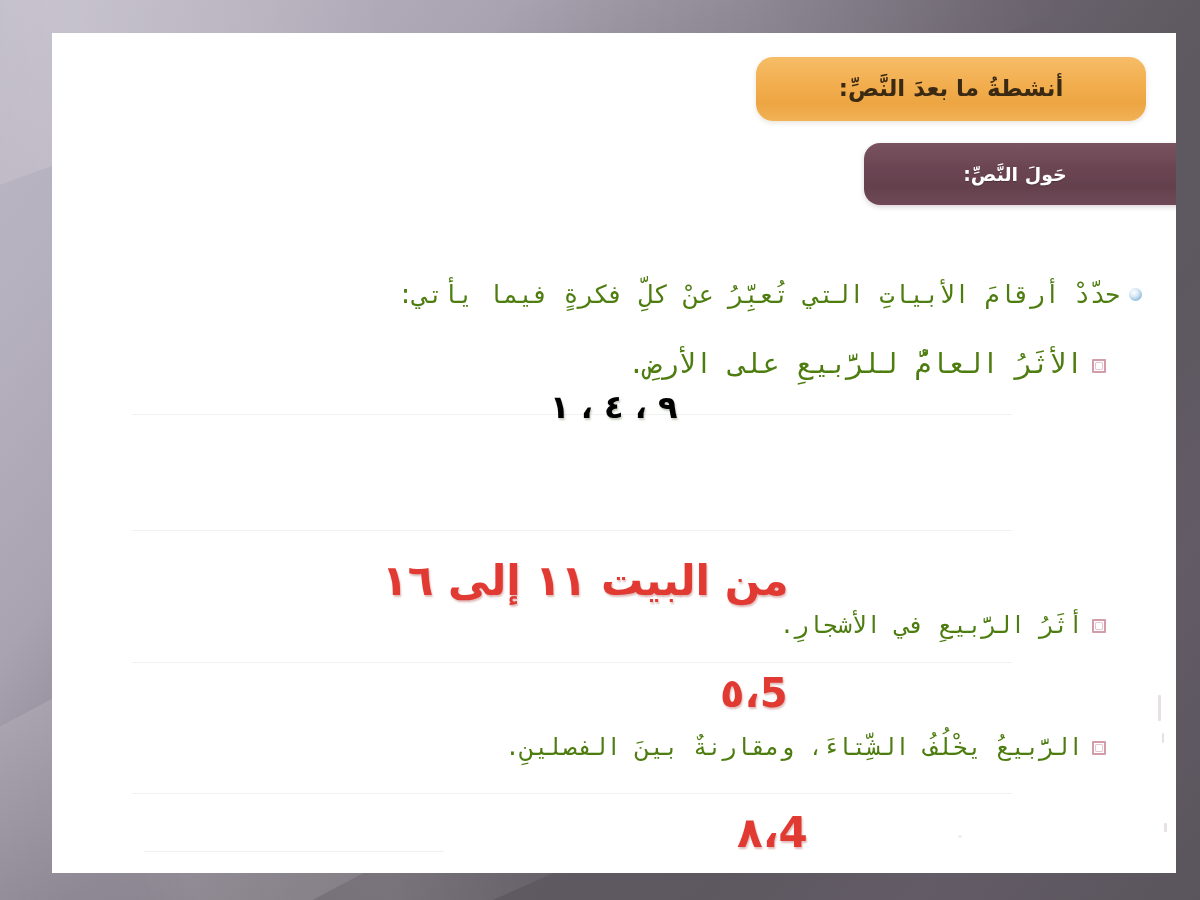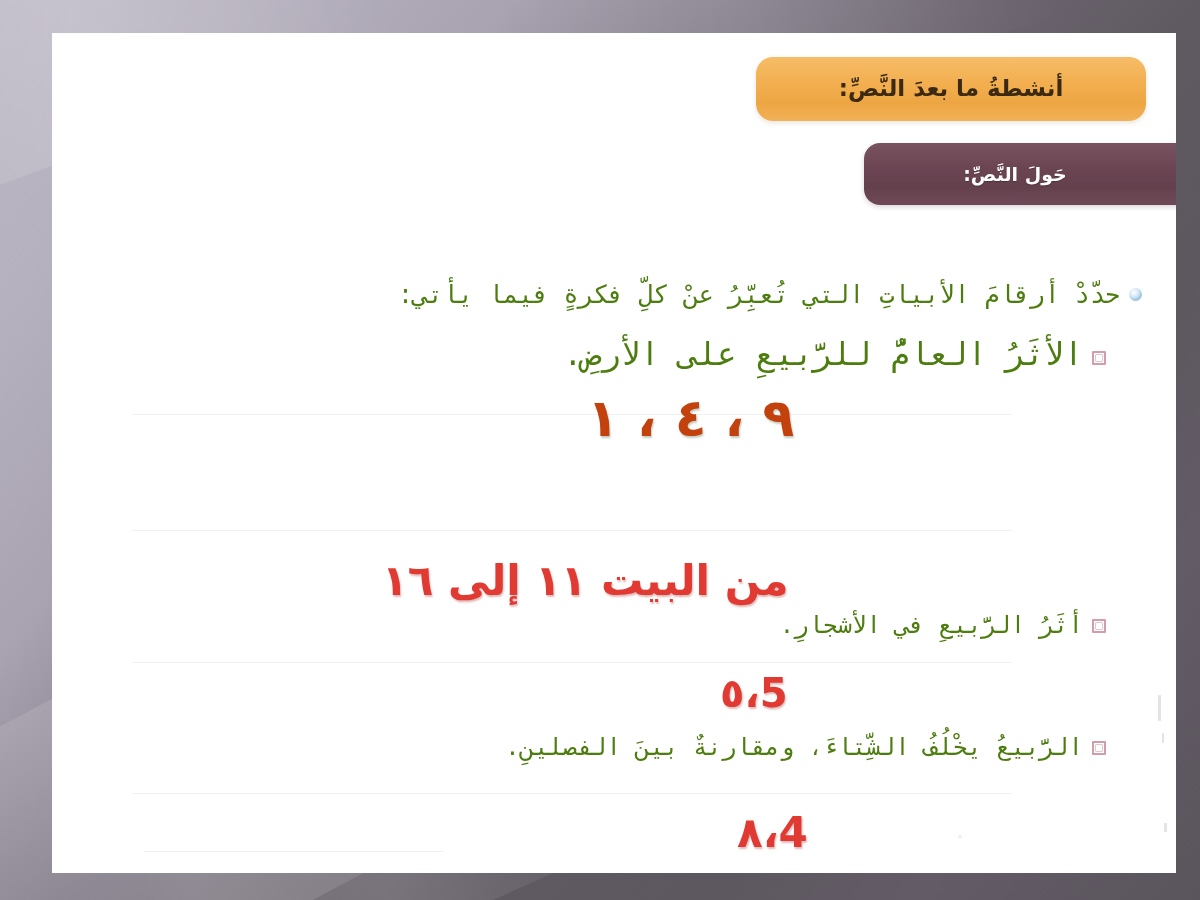--- a/index.html
+++ b/index.html
@@ -125,21 +125,21 @@
   .qline {
     position: absolute;
     right: 34px;
     direction: rtl;
     text-align: left;
     color: #4d7c0f;
     font-family: Liberation Mono, monospace;
     white-space: nowrap;
   }
   .q-main  { top: 247px; font-size: 25px; }
-  .q-item1 { top: 302px; font-size: 32px; right: 70px; margin-left: 12px; }
+  .q-item1 { top: 314px; font-size: 28px; right: 70px; margin-left: 12px; }
   .q-item2 { top: 452px; font-size: 24px; right: 70px; }
   .q-item3 { top: 578px; font-size: 24px; right: 70px; }
   .q-item4 { top: 700px; font-size: 24px; right: 70px; }
 
   .bullet-dot {
     display: inline-block;
     width: 13px;
     height: 13px;
     border-radius: 50%;
     background: radial-gradient(circle at 38% 34%, #ffffff 0%, #cfe3f2 38%, #7fb4d8 72%, #5d93bb 100%);
@@ -172,25 +172,24 @@
 
   
   .ann {
     position: absolute;
     direction: rtl;
     white-space: nowrap;
     font-family: "DejaVu Sans", "Liberation Sans", sans-serif;
     font-weight: bold;
   }
   .ann-green {
-    color: #c2410c;
+    color: #000000;
     text-shadow: 1px 2px 2px rgba(90,110,70,.35);
-    font-size: 52px;
+    font-size: 32px;
     letter-spacing: 4px;
-    margin-left: 37px;
   }
   .ann-red {
     color: #e03a32;
     text-shadow: 1px 2px 2px rgba(150,30,25,.30);
   }
   .a-green1 { left: 498px; top: 355px; }
   .a-red-range { left: 330px; top: 523px; font-size: 42px; letter-spacing: 1px; }
   .a-red-65   { left: 668px; top: 637px; font-size: 40px; letter-spacing: 3px; }
   .a-red-98   { left: 685px; top: 775px; font-size: 42px; letter-spacing: 3px; }
 </style>

